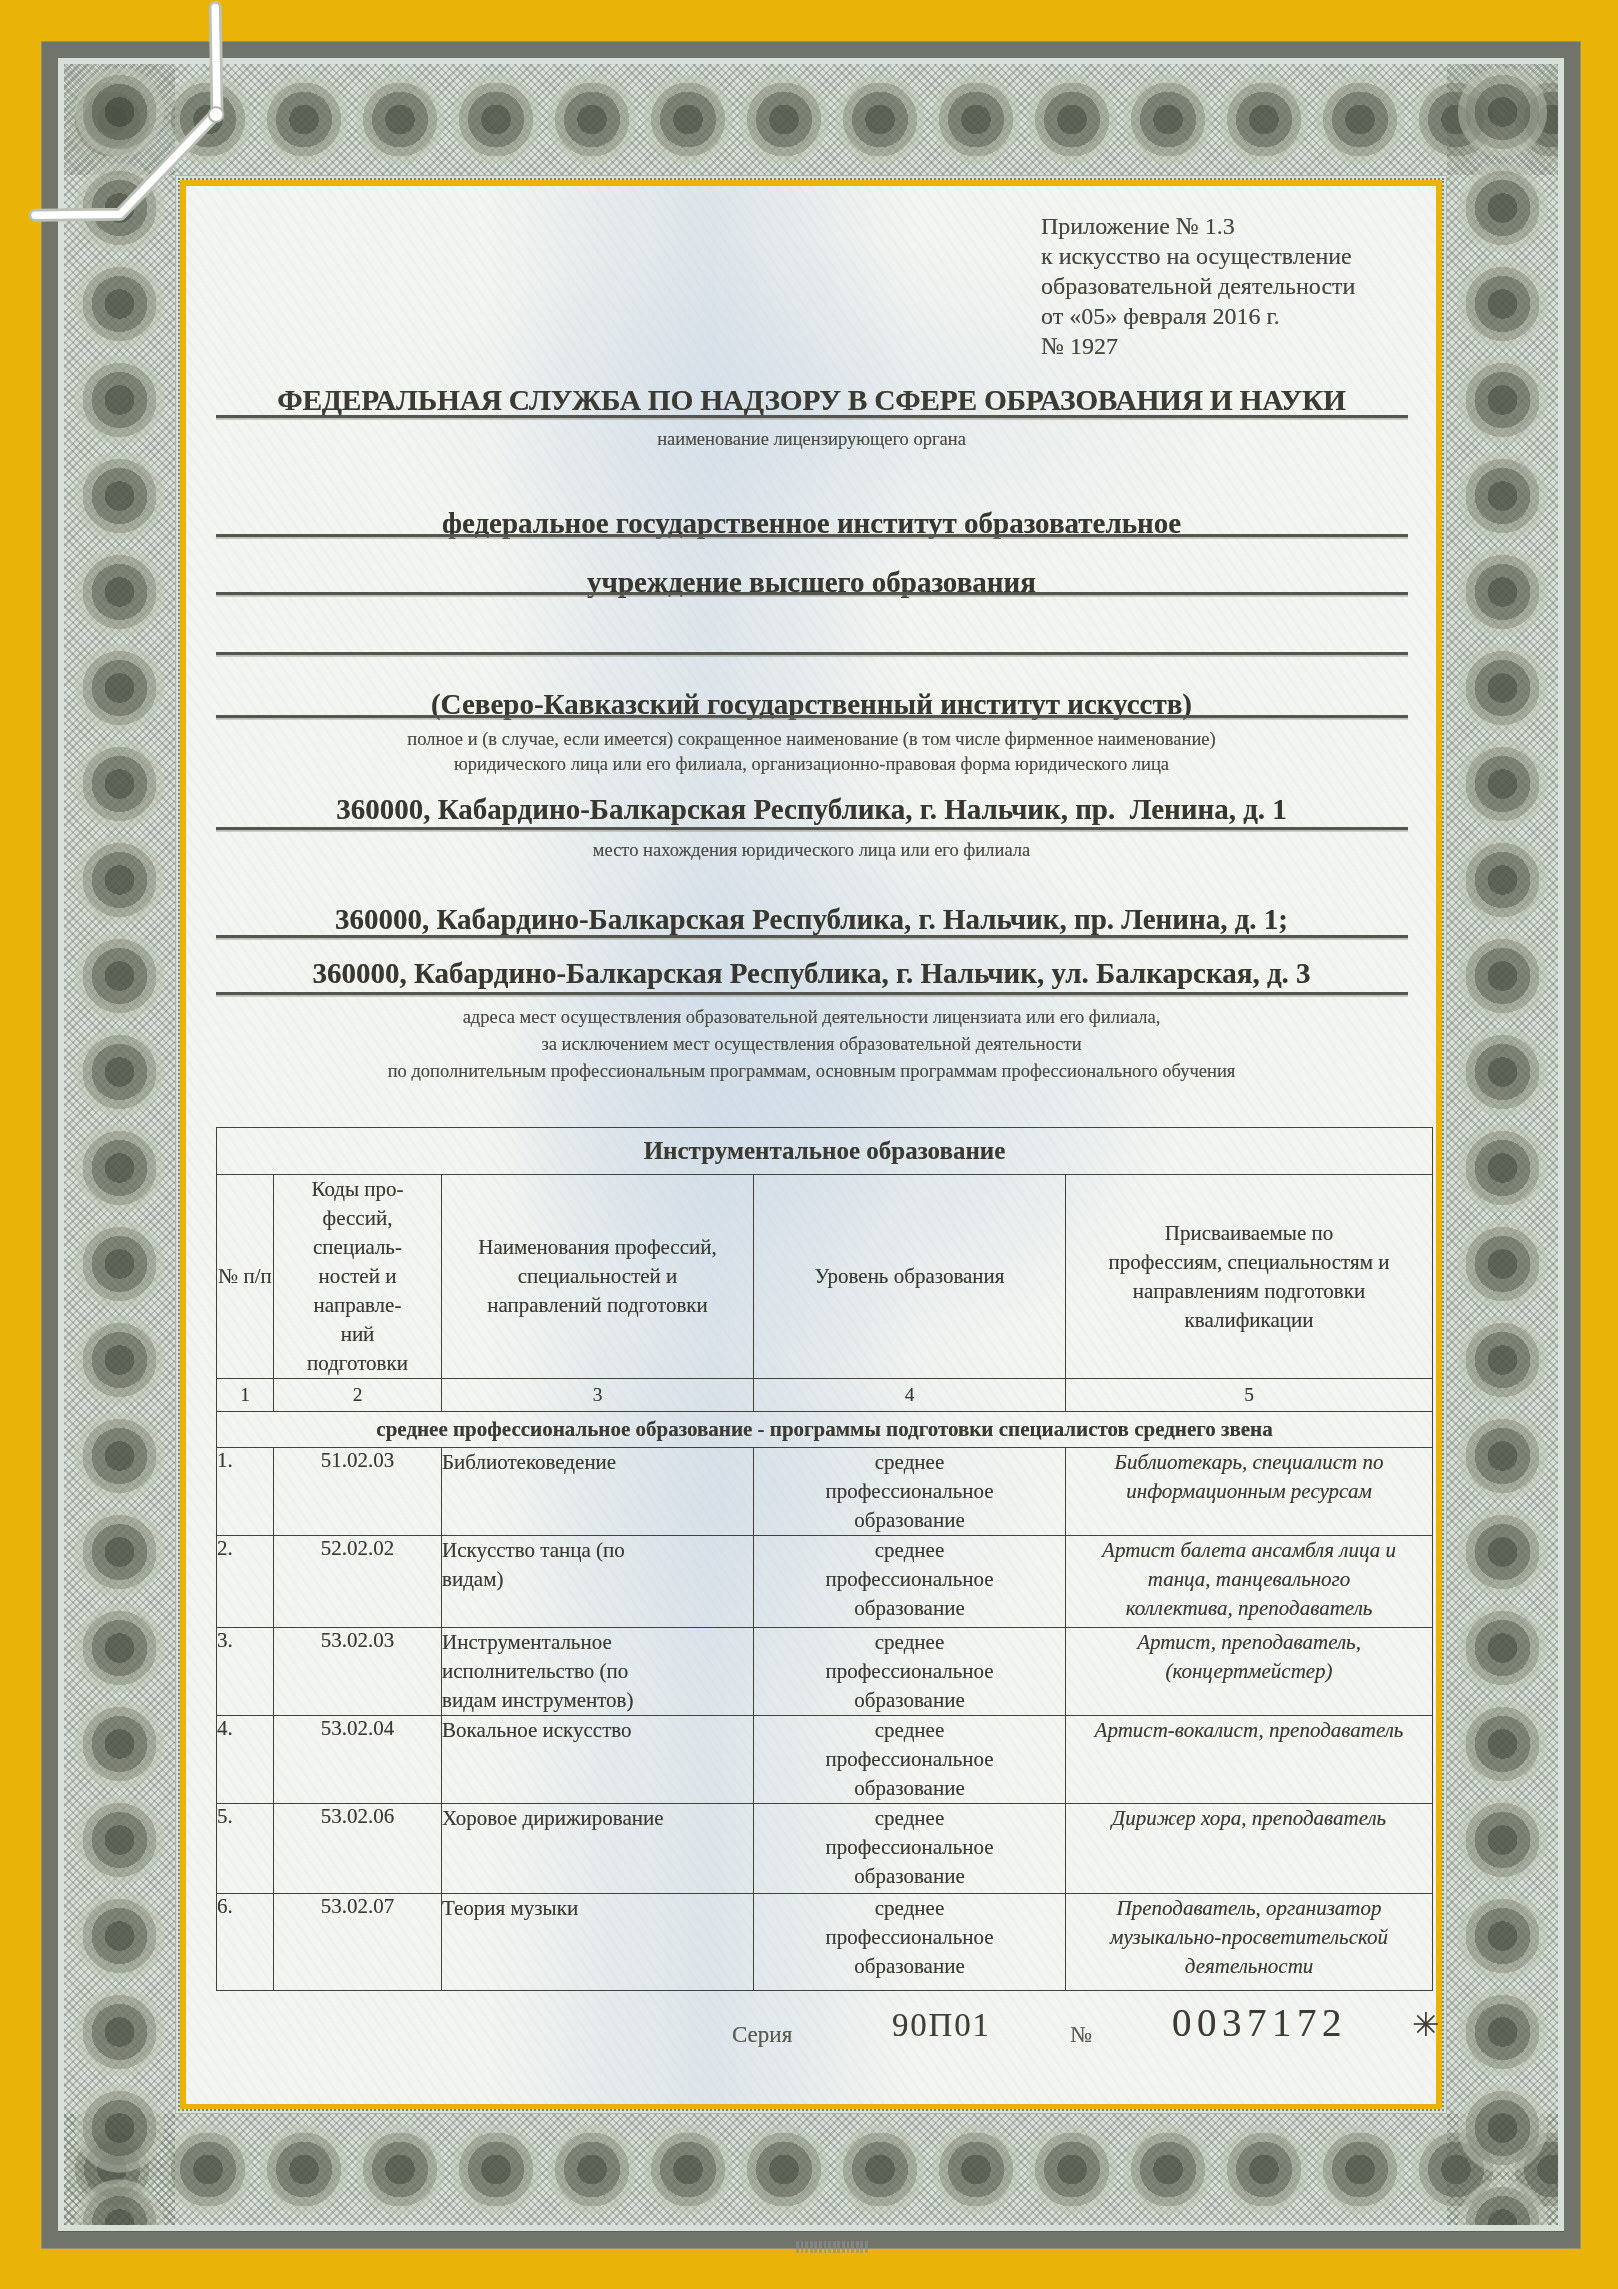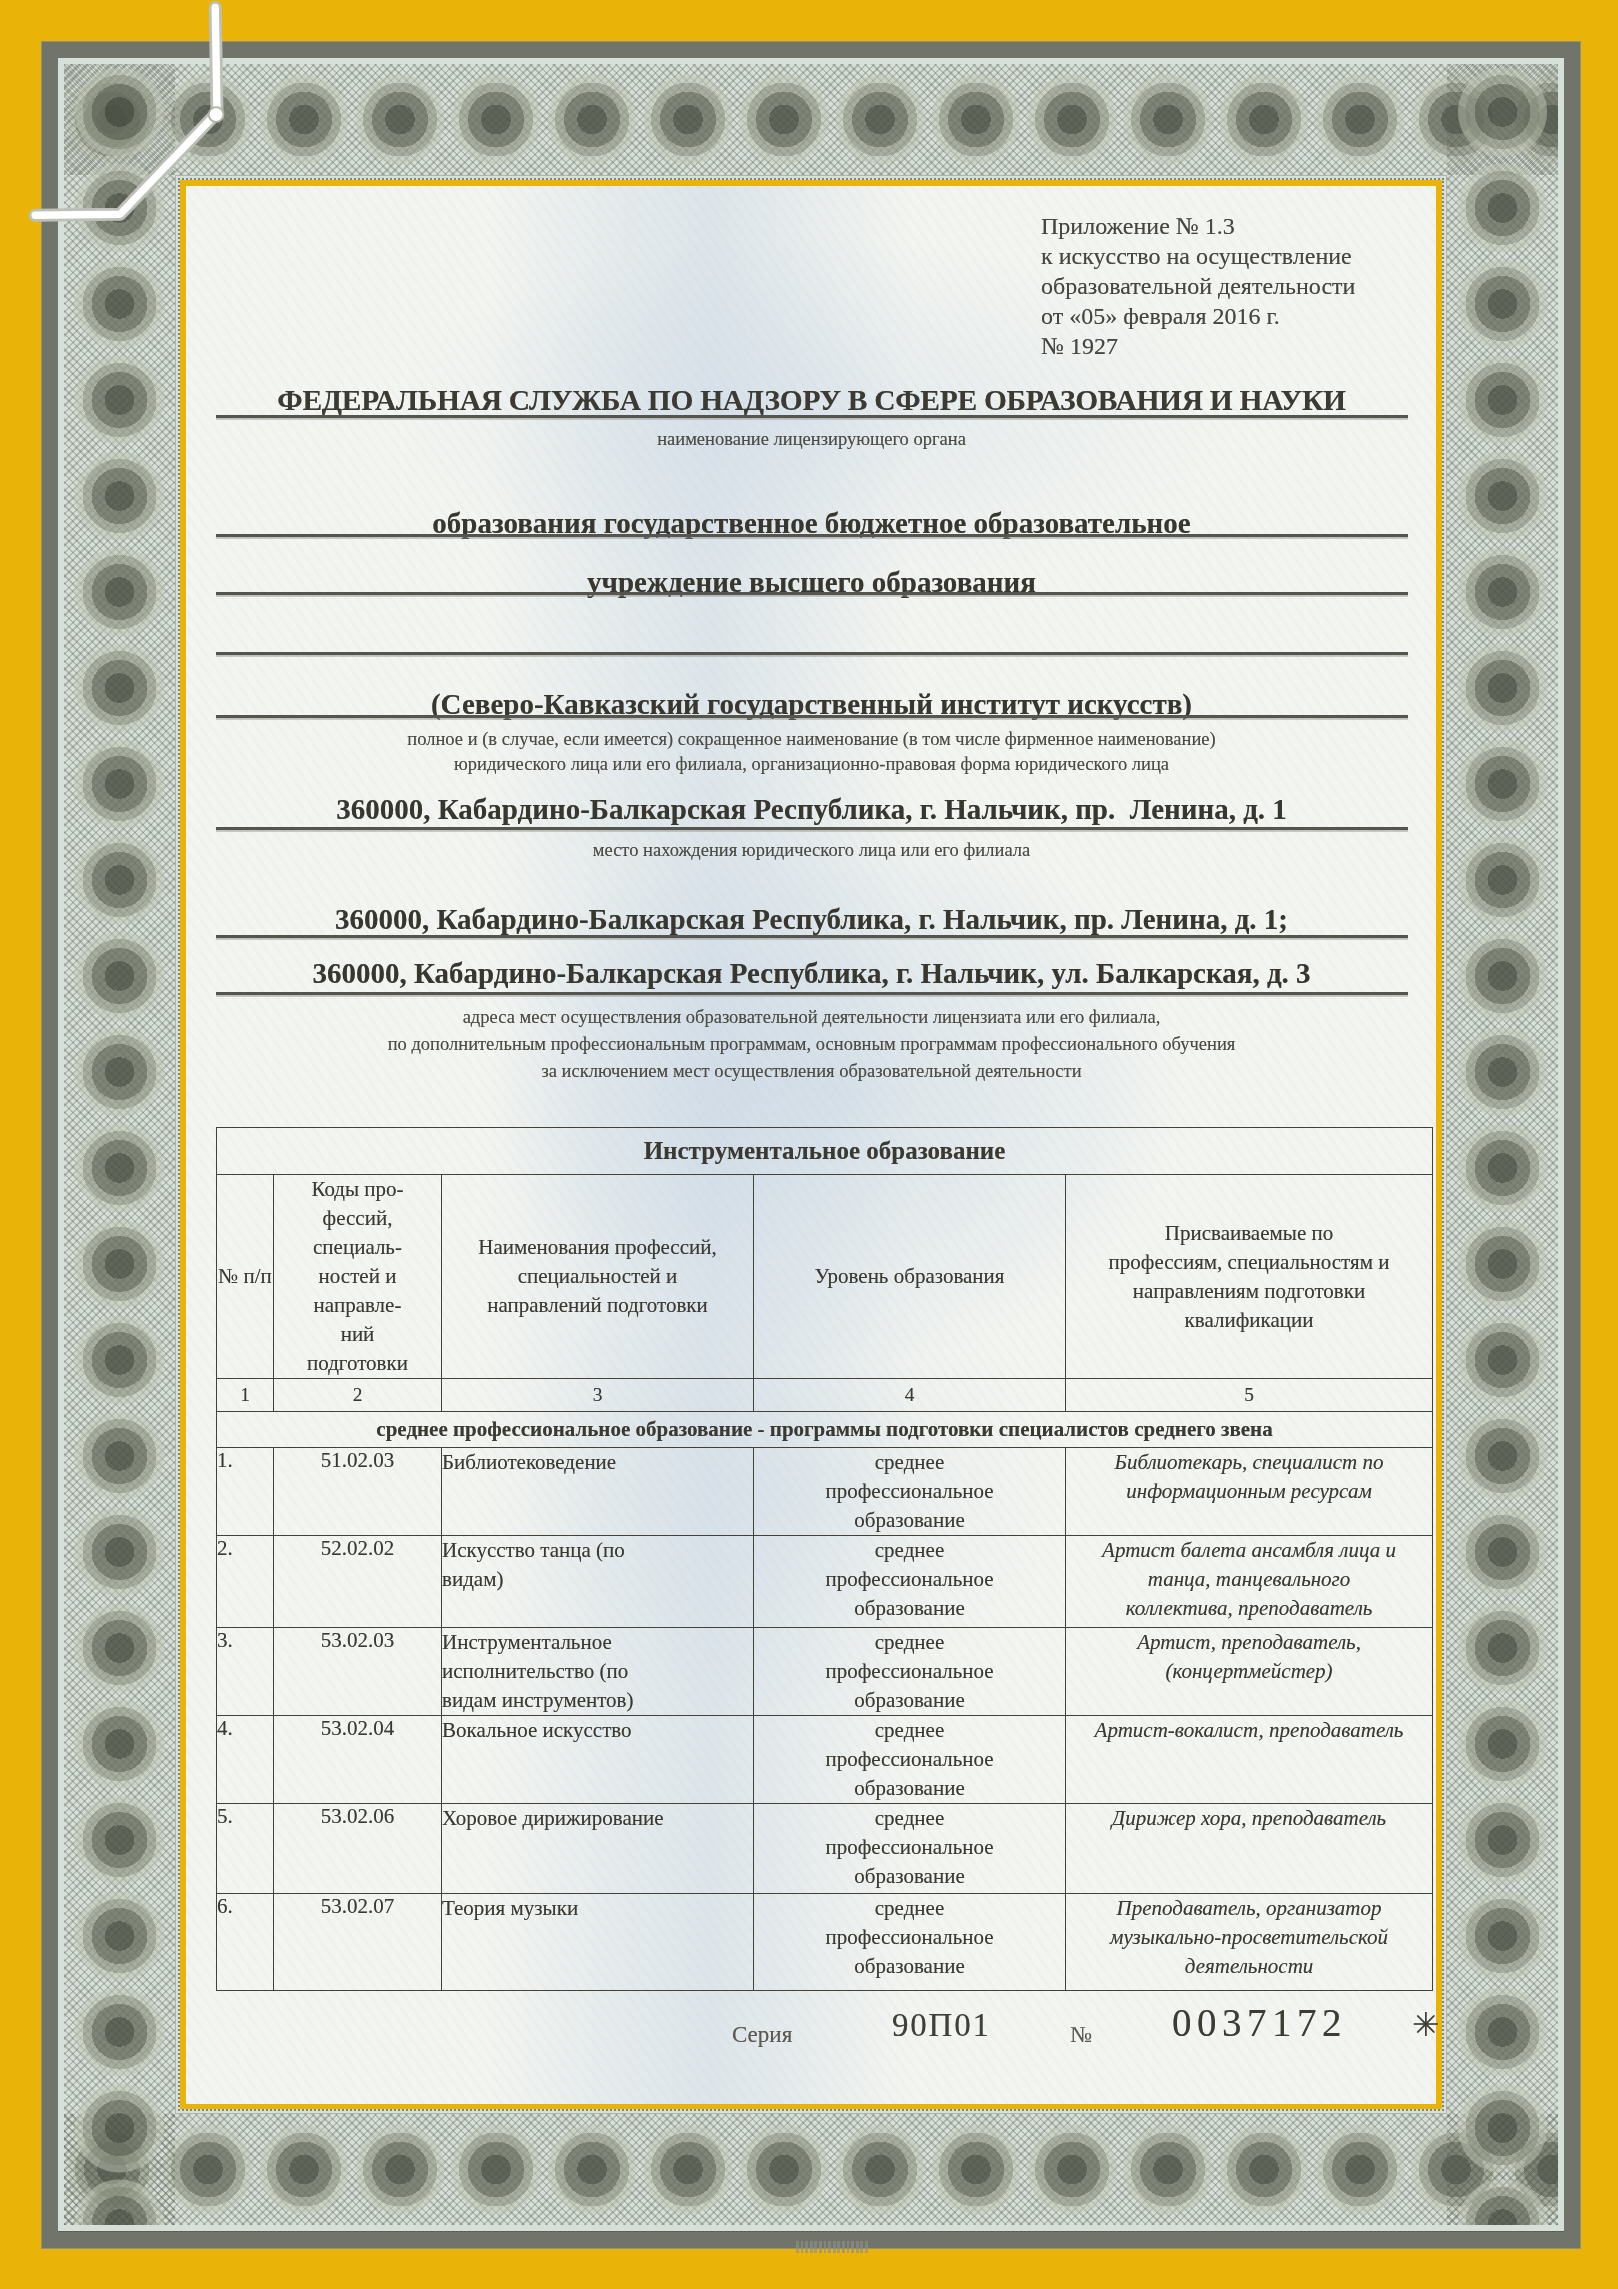--- a/index.html
+++ b/index.html
@@ -96,21 +96,21 @@
       <div>к искусство на осуществление</div>
       <div>образовательной деятельности</div>
       <div>от «05»  февраля  2016 г.</div>
       <div>№ 1927</div>
     </div>
 
     <div class="abs centered h-issuer">ФЕДЕРАЛЬНАЯ СЛУЖБА ПО НАДЗОРУ В СФЕРЕ ОБРАЗОВАНИЯ И НАУКИ</div>
     <div class="rule" style="top:229px;"></div>
     <div class="abs centered caption" style="top:241px;">наименование лицензирующего органа</div>
 
-    <div class="abs centered org-line" style="top:321px;">образования государственное бюджетное образовательное</div>
+    <div class="abs centered org-line" style="top:321px;">федеральное государственное институт образовательное</div>
     <div class="rule" style="top:348px;"></div>
     <div class="abs centered org-line" style="top:380px;">учреждение высшего образования</div>
     <div class="rule" style="top:406px;"></div>
     <div class="rule" style="top:466px;"></div>
     <div class="abs centered org-line" style="top:502px;">(Северо-Кавказский государственный институт искусств)</div>
     <div class="rule" style="top:529px;"></div>
     <div class="abs centered caption" style="top:541px;">
       <div>полное и (в случае, если имеется) сокращенное наименование (в том числе фирменное наименование)</div>
       <div>юридического лица или его филиала, организационно-правовая форма юридического лица</div>
     </div>
@@ -118,22 +118,22 @@
     <div class="abs centered addr-line" style="top:607px;">360000, Кабардино-Балкарская Республика, г. Нальчик, пр.  Ленина, д. 1</div>
     <div class="rule" style="top:641px;"></div>
     <div class="abs centered caption" style="top:652px;">место нахождения юридического лица или его филиала</div>
 
     <div class="abs centered addr-line" style="top:717px;">360000, Кабардино-Балкарская Республика, г. Нальчик, пр. Ленина, д. 1;</div>
     <div class="rule" style="top:749px;"></div>
     <div class="abs centered addr-line" style="top:771px;">360000, Кабардино-Балкарская Республика, г. Нальчик, ул. Балкарская, д. 3</div>
     <div class="rule" style="top:806px;"></div>
     <div class="abs centered caption" style="top:818px;line-height:27px;">
       <div>адреса мест осуществления образовательной деятельности лицензиата или его филиала,</div>
+      <div>за исключением мест осуществления образовательной деятельности</div>
       <div>по дополнительным профессиональным программам, основным программам профессионального обучения</div>
-      <div>за исключением мест осуществления образовательной деятельности</div>
     </div>
 
     <table class="lic-table">
       <colgroup>
         <col style="width:57px">
           <col style="width:168px">
           <col style="width:312px">
           <col style="width:312px">
           <col style="width:367px">
       </colgroup>

